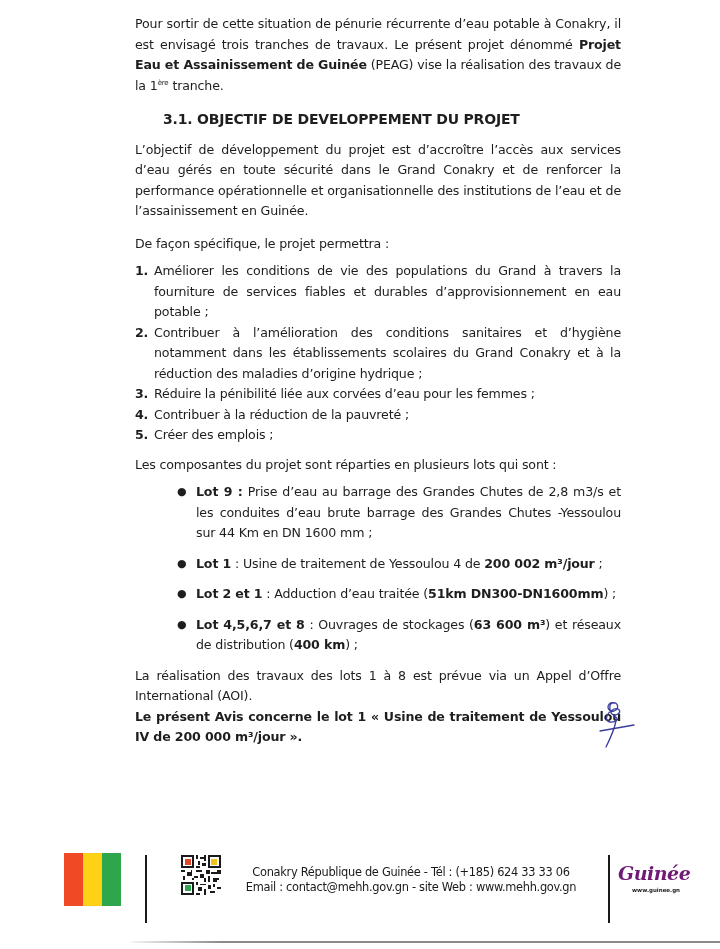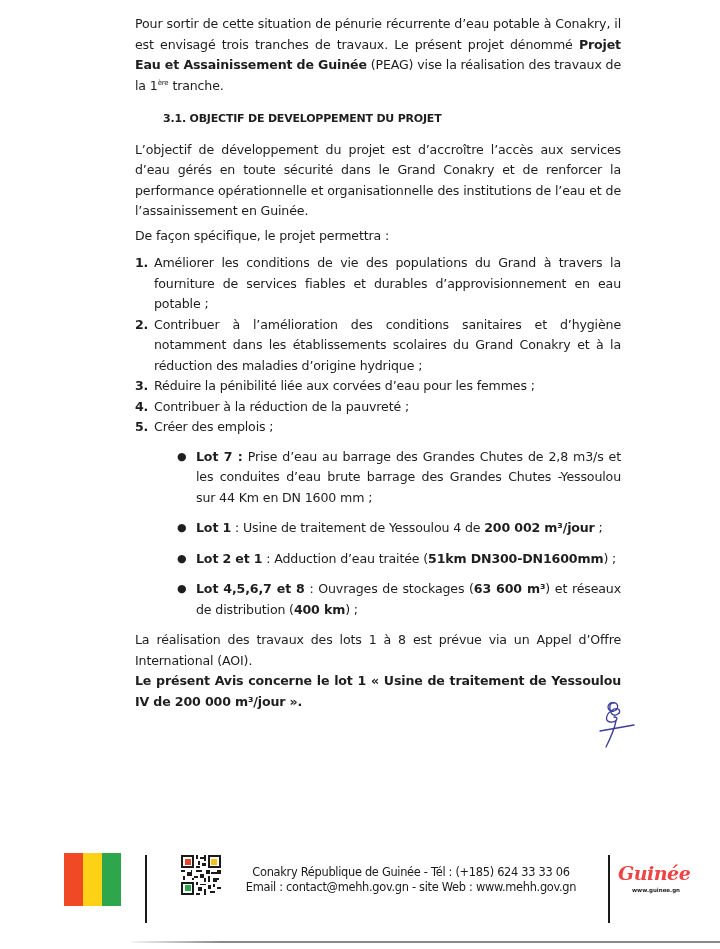--- a/index.html
+++ b/index.html
@@ -27,25 +27,25 @@
     width: 486px;
     font-size: 12.6px;
     line-height: 20.5px;
     letter-spacing: -0.15px;
   }
   p {
     margin: 0;
     text-align: justify;
   }
   .p-intro { margin-bottom: 13px; }
-  .p-obj { margin-bottom: 4px; }
+  .p-obj { margin-bottom: 12px; }
   .p-spec { margin-bottom: 7px; }
   .heading {
     font-weight: bold;
-    font-size: 11px;
+    font-size: 14px;
     margin: 12px 0 10px 28px;
     letter-spacing: -0.2px;
   }
   b { font-weight: bold; }
   sup {
     font-size: 7px;
     line-height: 0;
     vertical-align: 5px;
   }
   ol.objectives {
@@ -137,21 +137,21 @@
   }
   .logo-word {
     position: absolute;
     left: 0;
     top: 4px;
     width: 72px;
     font-family: "DejaVu Serif", serif;
     font-style: italic;
     font-weight: bold;
     font-size: 19px;
-    color: #ef4444;
+    color: #701a75;
     letter-spacing: -0.5px;
   }
   .logo-url {
     position: absolute;
     left: 14px;
     top: 29px;
     font-family: "DejaVu Sans", sans-serif;
     font-weight: bold;
     font-size: 5.5px;
     color: #222;
@@ -182,23 +182,24 @@
 
     <ol class="objectives">
       <li><span class="num">1.</span><span>Améliorer les conditions de vie des populations du Grand à travers la fourniture de services fiables et durables d’approvisionnement en eau potable ;</span></li>
       <li><span class="num">2.</span><span>Contribuer à l’amélioration des conditions sanitaires et d’hygiène notamment dans les établissements scolaires du Grand Conakry et à la réduction des maladies d’origine hydrique ;</span></li>
       <li><span class="num">3.</span><span>Réduire la pénibilité liée aux corvées d’eau pour les femmes ;</span></li>
       <li><span class="num">4.</span><span>Contribuer à la réduction de la pauvreté ;</span></li>
       <li><span class="num">5.</span><span>Créer des emplois ;</span></li>
     </ol>
 
 
+    <p class="p-spec">Les composantes du projet sont réparties en plusieurs lots qui sont :</p>
 
     <ul class="lots">
-      <li><span class="bullet">●</span><b>Lot 7 :</b><span> Prise d’eau au barrage des Grandes Chutes de 2,8 m3/s et les conduites d’eau brute barrage des Grandes Chutes -Yessoulou sur 44 Km en DN 1600 mm ;</span></li>
+      <li><span class="bullet">●</span><b>Lot 9 :</b><span> Prise d’eau au barrage des Grandes Chutes de 2,8 m3/s et les conduites d’eau brute barrage des Grandes Chutes -Yessoulou sur 44 Km en DN 1600 mm ;</span></li>
       <li><span class="bullet">●</span><b>Lot 1</b><span> : Usine de traitement de Yessoulou 4 de </span><b>200 002 m³/jour</b><span> ;</span></li>
       <li><span class="bullet">●</span><b>Lot 2 et 1</b><span> : Adduction d’eau traitée (</span><b>51km DN300-DN1600mm</b><span>) ;</span></li>
       <li><span class="bullet">●</span><b>Lot 4,5,6,7 et 8</b><span> : Ouvrages de stockages (</span><b>63 600 m³</b><span>) et réseaux de distribution (</span><b>400 km</b><span>) ;</span></li>
     </ul>
 
     <p class="p-aoi">La réalisation des travaux des lots 1 à 8 est prévue via un Appel d’Offre International (AOI).</p>
     <p class="p-avis">Le présent Avis concerne le lot 1 « Usine de traitement de Yessoulou IV de 200 000 m³/jour ».</p>
   </div>
 
   <svg class="signature" viewBox="0 0 80 60">

